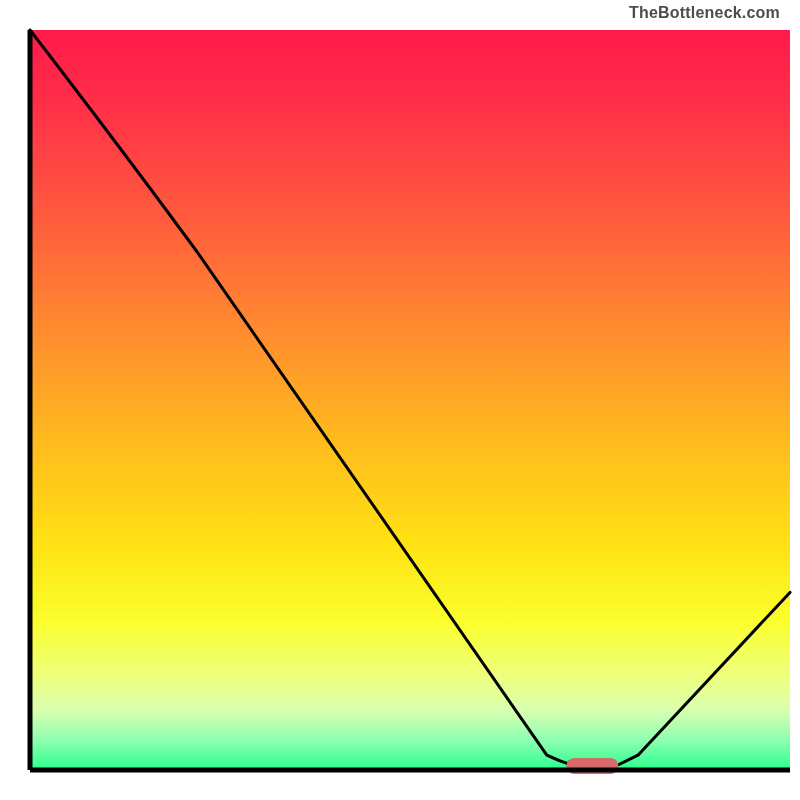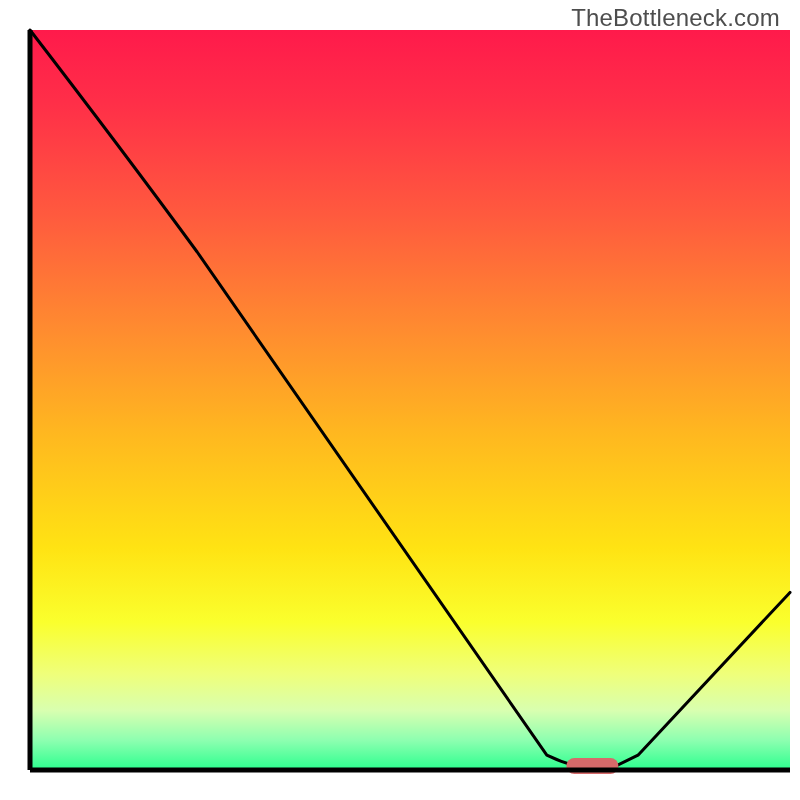--- a/index.html
+++ b/index.html
@@ -12,22 +12,22 @@
   }
   .container {
     position: relative;
     width: 800px;
     height: 800px;
   }
   .watermark {
     position: absolute;
     top: 4px;
     right: 20px;
-    font-size: 24px;
-    font-weight: 400;
+    font-size: 16px;
+    font-weight: 700;
     color: #4d4d4d;
     letter-spacing: 0.2px;
     z-index: 10;
   }
   svg {
     position: absolute;
     left: 0;
     top: 0;
   }
 </style>

